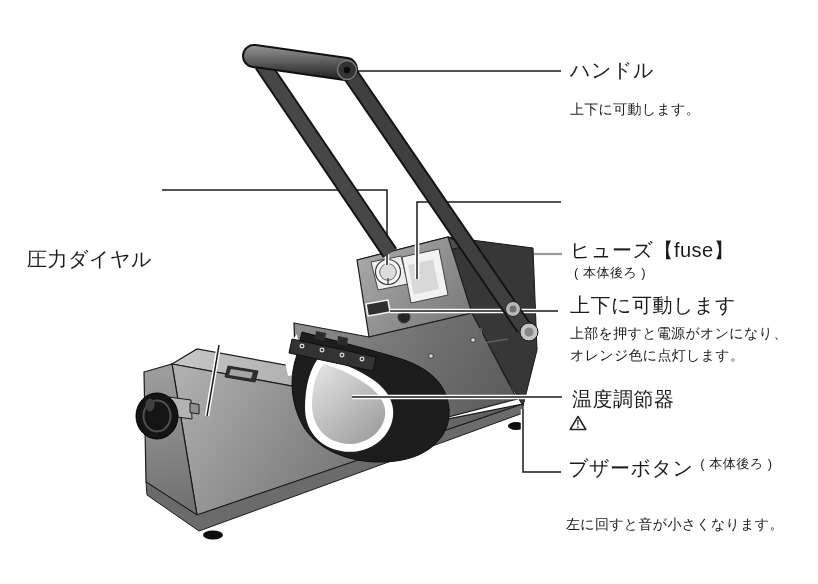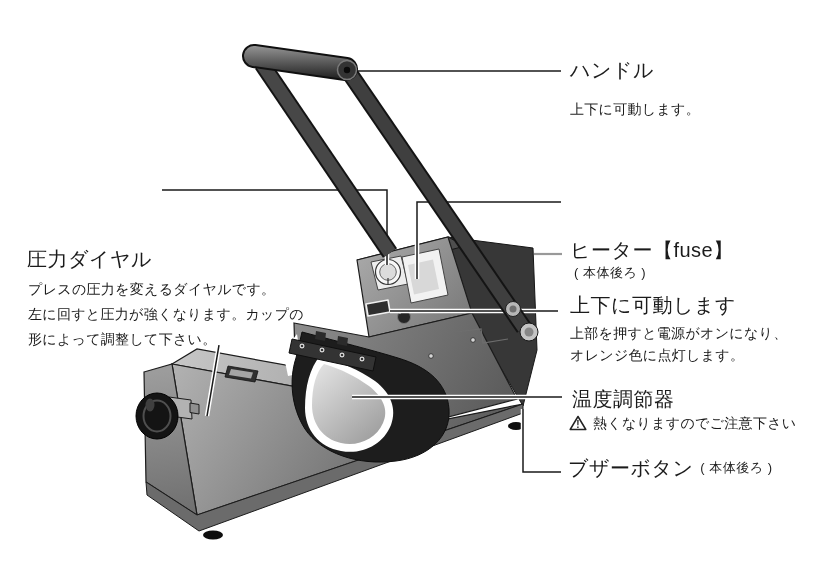--- a/index.html
+++ b/index.html
@@ -6,21 +6,21 @@
   #stage{
     position:relative;width:818px;height:584px;background:var(--c-background,#fff);
     font-family:Liberation Sans, sans-serif;
     color:var(--c-text,#1b1b1b);overflow:hidden;
   }
   #machine-svg{position:absolute;left:0;top:0;width:818px;height:584px;}
   .lbl{position:absolute;white-space:nowrap;line-height:1.15;}
   .title{font-size:20px;letter-spacing:0.5px;color:var(--c-text,#1b1b1b);}
   .desc{font-size:14px;letter-spacing:0.3px;color:var(--c-text,#1b1b1b);}
   .sub{font-size:13px;letter-spacing:0.5px;color:var(--c-text,#1b1b1b);}
-  .row{display:flex;align-items:center;gap:7px;}
+  .row{display:flex;align-items:flex-start;gap:7px;}
   .warnrow{display:flex;align-items:center;gap:6px;}
   .warn-tri{flex:0 0 auto;}
 </style>
 </head>
 <body>
 
 <div id="stage">
 
   <svg id="machine-svg" viewBox="0 0 818 584" xmlns="http://www.w3.org/2000/svg">
     <defs>
@@ -172,42 +172,37 @@
         <circle cx="347" cy="70" r="9.5" fill="#333" stroke="#7a7a7a" stroke-width="1.5"></circle>
         <circle cx="347" cy="70" r="3.2" fill="#0a0a0a"></circle>
       </g>
     </g>
   </svg>
 
   <div class="lbl title" style="left:570px;top:59px">ハンドル</div>
   <div class="lbl desc" style="left:570px;top:101px">上下に可動します。</div>
 
 
-  <div class="lbl title" style="left:570px;top:239px">ヒーター【fuse】</div>
+  <div class="lbl title" style="left:570px;top:239px">ヒューズ【fuse】</div>
   <div class="lbl sub" style="left:574px;top:266px">( 本体後ろ )</div>
 
   <div class="lbl title" style="left:570px;top:294px">上下に可動します</div>
   <div class="lbl desc" style="left:570px;top:325px">上部を押すと電源がオンになり、</div>
   <div class="lbl desc" style="left:570px;top:347px">オレンジ色に点灯します。</div>
 
   <div class="lbl title" style="left:572px;top:388px">温度調節器</div>
   <div class="lbl warnrow" style="left:569px;top:415px">
     <svg class="warn-tri" width="18" height="16" viewBox="0 0 18 16">
       <path d="M9,1.5 L16.8,14.5 L1.2,14.5 Z" fill="none" stroke="#222" stroke-width="1.5" stroke-linejoin="round"></path>
       <text x="9" y="12.7" text-anchor="middle" font-size="10" font-weight="bold" fill="#222">!</text>
     </svg>
-    <span class="desc">熱くなりますのでご注意下さい</span>
   </div>
 
   <div class="lbl row" style="left:568px;top:457px">
     <span class="title">ブザーボタン</span>
     <span class="sub">( 本体後ろ )</span>
   </div>
+  <div class="lbl desc" style="left:566px;top:516px">左に回すと音が小さくなります。</div>
 
 
   <div class="lbl title" style="left:27px;top:248px">圧力ダイヤル</div>
-  <div class="lbl desc" style="left:28px;top:277px;line-height:25px">
-    <div>プレスの圧力を変えるダイヤルです。</div>
-    <div>左に回すと圧力が強くなります。カップの</div>
-    <div>形によって調整して下さい。</div>
-  </div>
 
 </div>
 
 </body></html>

